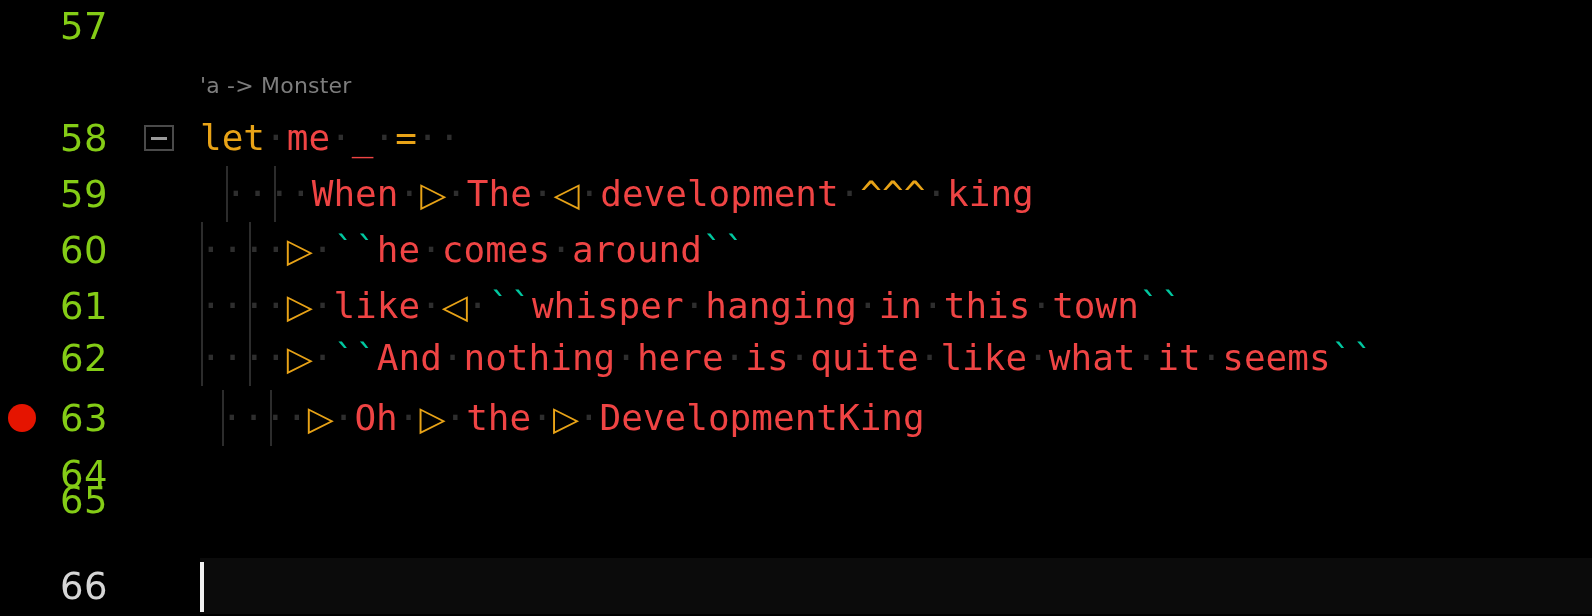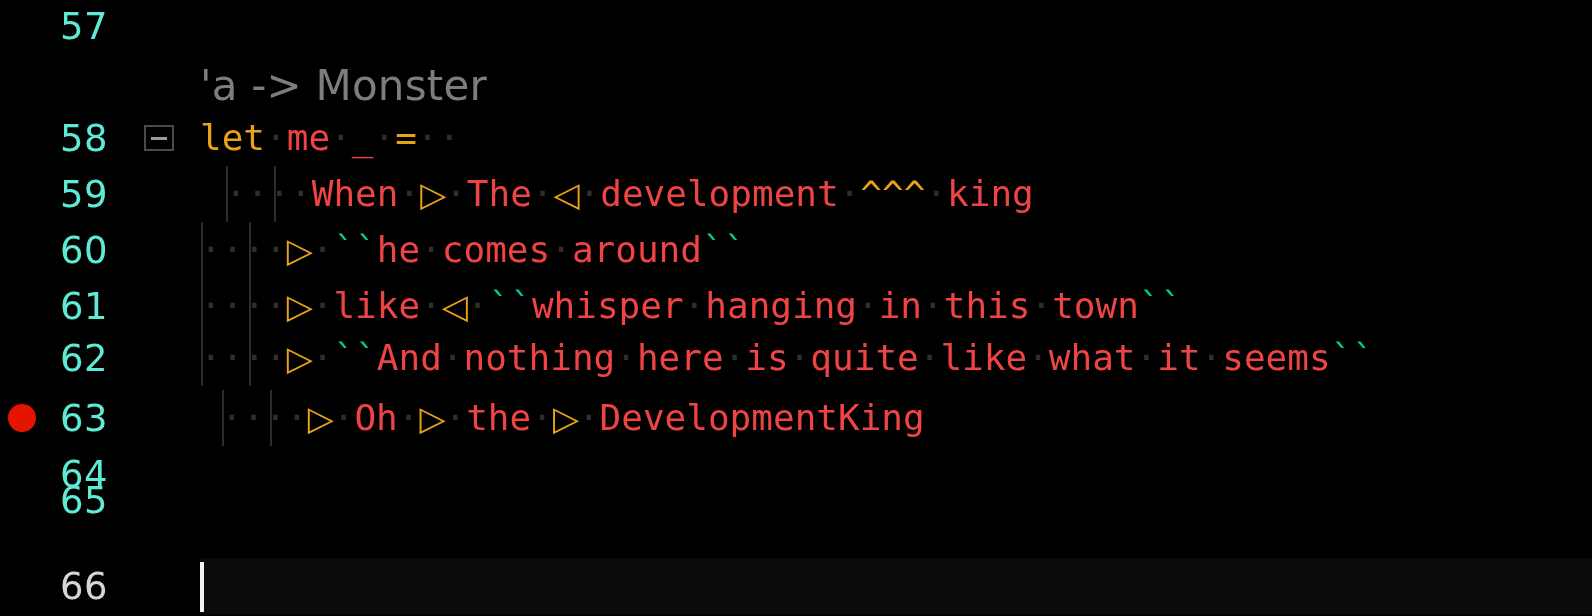--- a/index.html
+++ b/index.html
@@ -48,21 +48,21 @@
     background: #E51400;
   }
   .line-number {
     position: absolute;
     right: 92px;
     top: 50%;
     transform: translateY(-50%);
     font-family: "DejaVu Sans", "Liberation Sans", sans-serif;
     font-size: 37px;
     line-height: 1;
-    color: #5eead4;
+    color: #84cc16;
     letter-spacing: 0.5px;
     text-align: right;
     white-space: nowrap;
   }
   .line-number.current {
     color: #D6D6D6;
   }
   .fold-marker {
     position: absolute;
     right: 26px;
@@ -126,21 +126,21 @@
     line-height: 0;
     vertical-align: -2px;
     width: 25px;
     text-align: center;
   }
 
   
   .inlay-row { height: 56px; }
   .inlay {
     font-family: "DejaVu Sans", "Liberation Sans", sans-serif;
-    font-size: 42px;
+    font-size: 22px;
     color: #7D7D7D;
     letter-spacing: 0.2px;
     white-space: pre;
   }
 
   
   .text-cursor {
     position: absolute;
     left: 0px;
     top: 4px;

